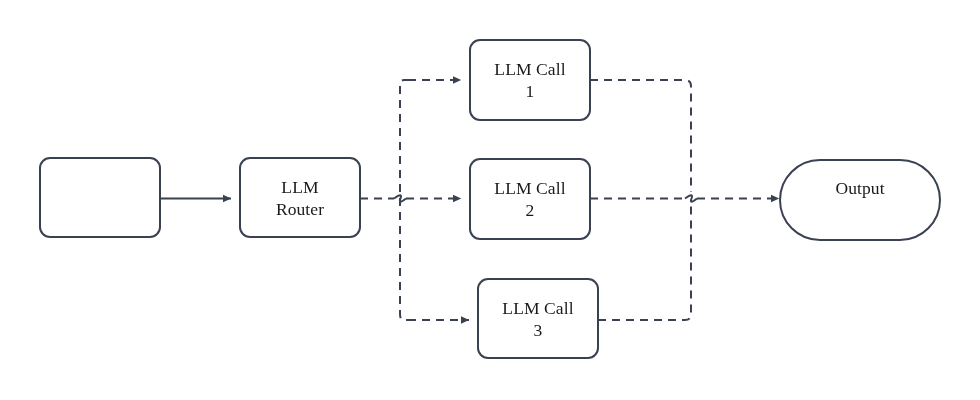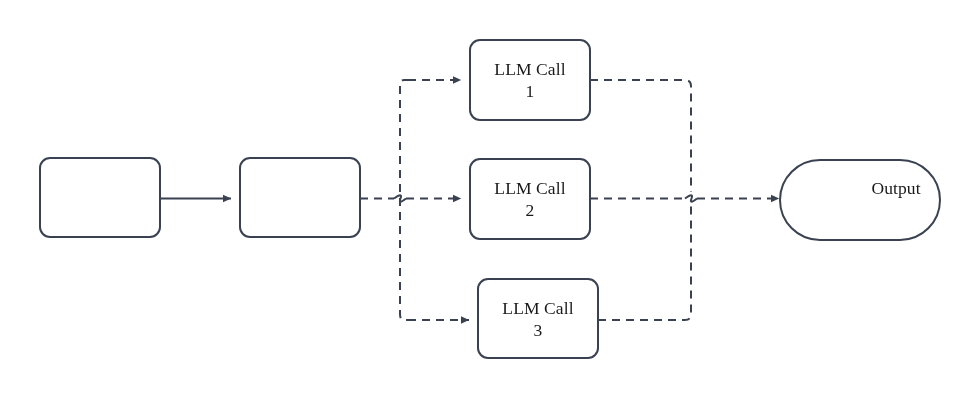--- a/index.html
+++ b/index.html
@@ -88,25 +88,27 @@
 
       <rect x="470" y="159" width="120" height="80" rx="10" ry="10" fill="#ffffff" stroke="#3a4150" stroke-width="2"></rect>
 
       <rect x="478" y="279" width="120" height="79" rx="10" ry="10" fill="#ffffff" stroke="#3a4150" stroke-width="2"></rect>
 
       <rect x="780" y="160" width="160" height="80" rx="40" ry="40" fill="#ffffff" stroke="#3a4150" stroke-width="2"></rect>
     </g>
   </svg>
 
 
+  <div class="node-label" style="left:240px; top:158px; width:120px; height:79px;">LLM
+Router</div>
 
   <div class="node-label" style="left:470px; top:40px; width:120px; height:80px;">LLM Call
 1</div>
 
   <div class="node-label" style="left:470px; top:159px; width:120px; height:80px;">LLM Call
 2</div>
 
   <div class="node-label" style="left:478px; top:279px; width:120px; height:79px;">LLM Call
 3</div>
 
-  <div class="node-label" style="left:816px; top:160px; width:160px; height:56px;">Output</div>
+  <div class="node-label" style="left:780px; top:160px; width:160px; height:56px;">Output</div>
 
 </div>
 
 </body></html>

